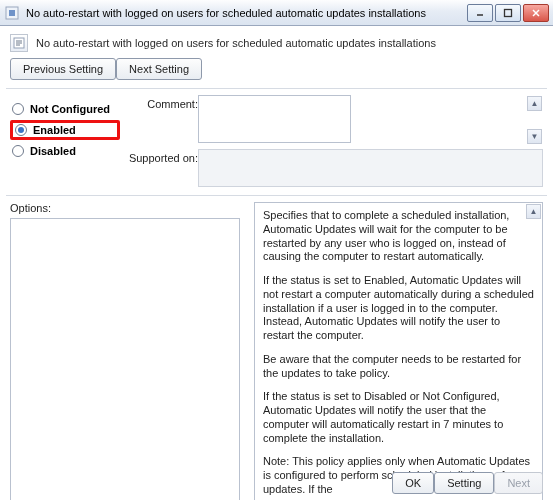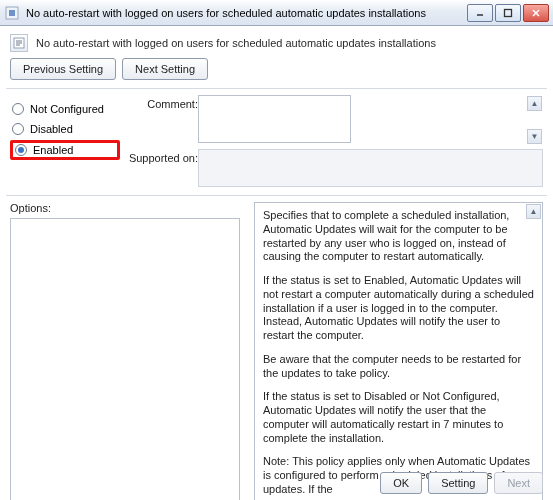--- a/index.html
+++ b/index.html
@@ -13,30 +13,30 @@
 .winbtn { width:26px; height:18px; border:1px solid #6b7d9b; border-radius:2px; margin-left:2px; display:flex; align-items:center; justify-content:center; background:linear-gradient(#f5f9fd,#d6e3f3); cursor:default; }
 .winbtn.close { background:linear-gradient(#f7a8a0,#d9564a); border-color:#a63b30; color:#fff; }
 .winbtn svg { width:10px; height:10px; }
 
 
 .headerrow { display:flex; align-items:center; padding:8px 10px 6px 10px; }
 .headerrow .policyicon { width:18px; height:18px; margin-right:8px; border:1px solid #bfc6d1; background:linear-gradient(#fff,#e8edf5); display:flex; align-items:center; justify-content:center; }
 .headerrow .policyname { color:#2a2a2a; }
 
 
-.navrow { padding:0 10px 8px 10px; display:flex; gap:6px; }
+.navrow { padding:0 10px 8px 10px; display:flex; }
 .btn { height:22px; padding:0 12px; background:linear-gradient(#fdfdfd,#e9edf2); border:1px solid #8e99ab; border-radius:3px; color:#222; cursor:default; display:inline-flex; align-items:center; }
 .btn.disabled { color:#9aa0ab; border-color:#c4c9d2; background:linear-gradient(#f7f8fa,#eef0f4); }
 
 hr.sep { border:none; border-top:1px solid #d6dbe3; margin:0 6px; }
 
 
 .upper { display:flex; padding:6px 10px 4px 10px; }
 .radios { width:110px; padding-top:4px; }
-.radio { display:flex; align-items:center; gap:6px; height:20px; padding-left:2px; cursor:default; }
+.radio { display:flex; align-items:center; gap:6px; height:20px; padding-left:2px; cursor:default;font-weight:bold; }
 .radio .dot { width:12px; height:12px; border:1px solid #6f7a8c; border-radius:50%; display:flex; align-items:center; justify-content:center; background:#fff; }
 .radio.selected .dot::after { content:""; width:6px; height:6px; background:#3c74c4; border-radius:50%; display:block; }
 .highlight { border:3px solid #e11; border-radius:2px; padding-right:6px; margin:1px 0; }
 
 .commentcol { flex:1; }
 .fieldrow { display:flex; margin-bottom:4px; }
 .fieldlabel { width:78px; text-align:right; color:#222; padding-top:3px; }
 .txtarea { flex:1; height:48px; border:1px solid #b9c1cf; background:#fff; resize:none; padding:2px 4px; position:relative; }
 .supportbox { flex:1; height:38px; border:1px solid #cfd4dd; background:#f2f4f7; padding:2px 4px; color:#555; overflow:auto; }
 
@@ -48,21 +48,21 @@
 .panelabel { color:#222; margin-bottom:4px; }
 .panebox { border:1px solid #b9c1cf; background:#fff; flex:1; padding:6px 8px; overflow-y:auto; height:250px; position:relative; }
 .panebox.help p { margin-bottom:10px; color:#222; line-height:1.25; }
 
 
 .sbarrow { position:absolute; right:1px; width:15px; height:15px; background:linear-gradient(#f3f6fb,#dfe6f1); border:1px solid #c1c8d5; display:flex; align-items:center; justify-content:center; color:#5a657a; font-size:8px; }
 .sbarrow.up { top:1px; }
 .sbarrow.down { bottom:1px; }
 
 
-.footer { position:absolute; bottom:6px; right:10px; display:flex; gap:6px; }
+.footer { position:absolute; bottom:6px; right:10px; display:flex; }
 </style>
 </head>
 <body>
 
 <div class="titlebar">
   <span class="appicon">
     <svg viewBox="0 0 16 16">
         <rect x="2" y="2" width="12" height="12" fill="#eef3fa" stroke="#9aa7bd"></rect>
         <rect x="5" y="5" width="6" height="6" fill="#6f93c9"></rect>
       </svg>
@@ -104,27 +104,27 @@
 </div>
 
 <hr class="sep">
 
 <div class="upper">
   <div class="radios">
     <div class="radio">
       <span class="dot"></span>
       <span>Not Configured</span>
     </div>
+    <div class="radio selected highlight">
+      <span class="dot"></span>
+      <span>Enabled</span>
+    </div>
     <div class="radio">
       <span class="dot"></span>
       <span>Disabled</span>
-    </div>
-    <div class="radio selected highlight">
-      <span class="dot"></span>
-      <span>Enabled</span>
     </div>
   </div>
 
   <div class="commentcol">
     <div class="fieldrow">
       <div class="fieldlabel">Comment:</div>
       <div style="flex:1; position:relative;">
         <textarea class="txtarea" style=""></textarea>
         <div class="sbarrow up">▲</div>
         <div class="sbarrow down">▼</div>

